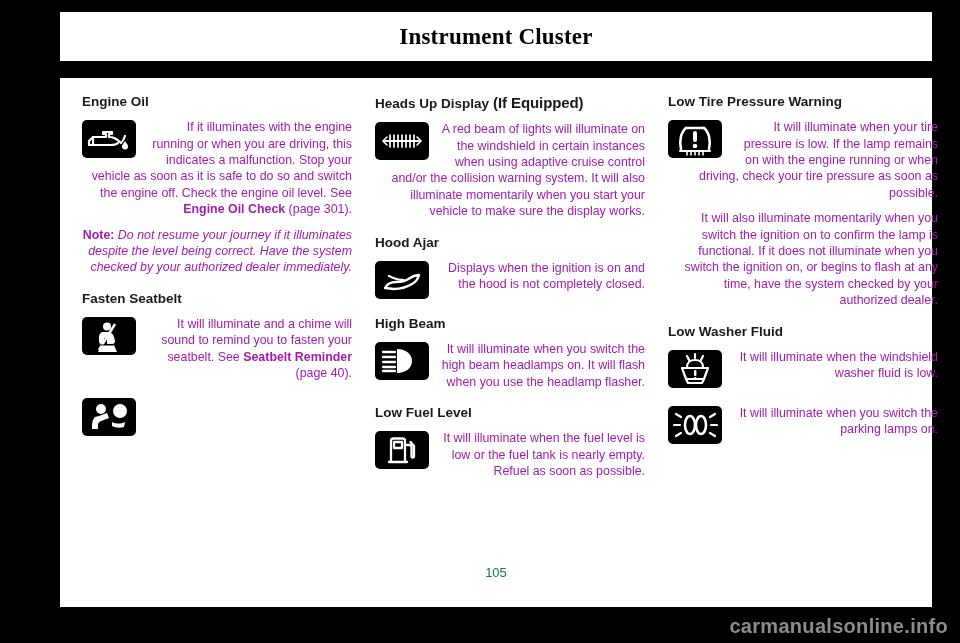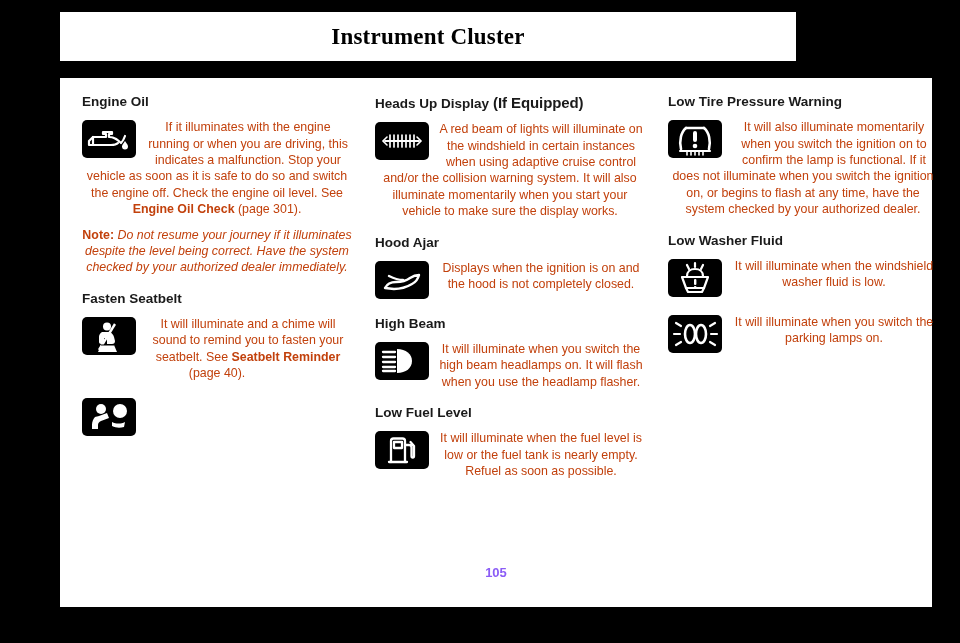--- a/index.html
+++ b/index.html
@@ -16,21 +16,21 @@
     width: 960px;
     height: 643px;
     background: #000000;
   }
 
   
   .header-band {
     position: absolute;
     left: 60px;
     top: 12px;
-    width: 736px;
+    width: 872px;
     height: 49px;
     background: #ffffff;
     display: flex;
     align-items: center;
     justify-content: center;
   }
   .chapter-title {
     font-family: "Liberation Serif", serif;
     font-weight: 700;
     font-size: 23px;
@@ -73,23 +73,23 @@
     font-size: 15px;
     font-weight: 700;
     letter-spacing: -0.1px;
   }
   .block { margin-bottom: 15px; }
   .block:last-child { margin-bottom: 0; }
 
   p.body {
     font-size: 12.4px;
     line-height: 16.4px;
-    color: #c2410c;
+    color: #a21caf;
     margin: 0 0 9px 0;
-    text-align: center;
+    text-align: right;
   }
   p.body:last-child { margin-bottom: 0; }
   .b { font-weight: 700; }
   .i { font-style: italic; }
 
   
   .icon {
     float: left;
     width: 54px;
     height: 38px;
@@ -103,22 +103,21 @@
   .clearfix::after { content: ""; display: block; clear: both; }
 
   
   .page-number {
     position: absolute;
     left: 0;
     top: 487px;
     width: 872px;
     text-align: center;
     font-size: 13px;
-    color: #8b5cf6;
-    font-weight: bold;
+    color: #15803d;
   }
 
   
   .watermark {
     position: absolute;
     right: 12px;
     bottom: 5px;
     font-size: 20px;
     font-weight: 700;
     color: #8c8c8c;
@@ -271,20 +270,21 @@
                   <path d="M27 32 v3"></path>
                   <path d="M31 32 v3"></path>
                   <path d="M35 32 v3"></path>
       </g>
       <g fill="#fff">
                   <rect x="25" y="11" width="4" height="11" rx="2"></rect>
                   <circle cx="27" cy="26" r="2.3"></circle>
                 </g>
     </svg>
             </div>
+            <p class="body"><span>It will illuminate when your tire pressure is low. If the lamp remains on with the engine running or when driving, check your tire pressure as soon as possible.</span></p>
             <p class="body"><span>It will also illuminate momentarily when you switch the ignition on to confirm the lamp is functional. If it does not illuminate when you switch the ignition on, or begins to flash at any time, have the system checked by your authorized dealer.</span></p>
           </div>
           <div class="block clearfix">
             <h2 class="sec-title"><span>Low Washer Fluid</span></h2>
             <div class="icon">
               <svg viewBox="0 0 54 38">
       <g fill="none" stroke="#fff" stroke-width="2.2" stroke-linecap="round" stroke-linejoin="round">
         <path d="M14 18 h26 l-4 11 h-18 z"></path>
         <path d="M18 29 l2 4 h14 l2 -4"></path>
         <path d="M19 17 c0-4 3-7 8-7 c5 0 8 3 8 7"></path>
@@ -317,13 +317,14 @@
       </g>
     </svg>
             </div>
             <p class="body"><span>It will illuminate when you switch the parking lamps on.</span></p>
           </div>
         </div>
       </div>
     <div class="page-number">105</div>
   </div>
 
+  <div class="watermark">carmanualsonline.info</div>
 </div>
 
 </body></html>

